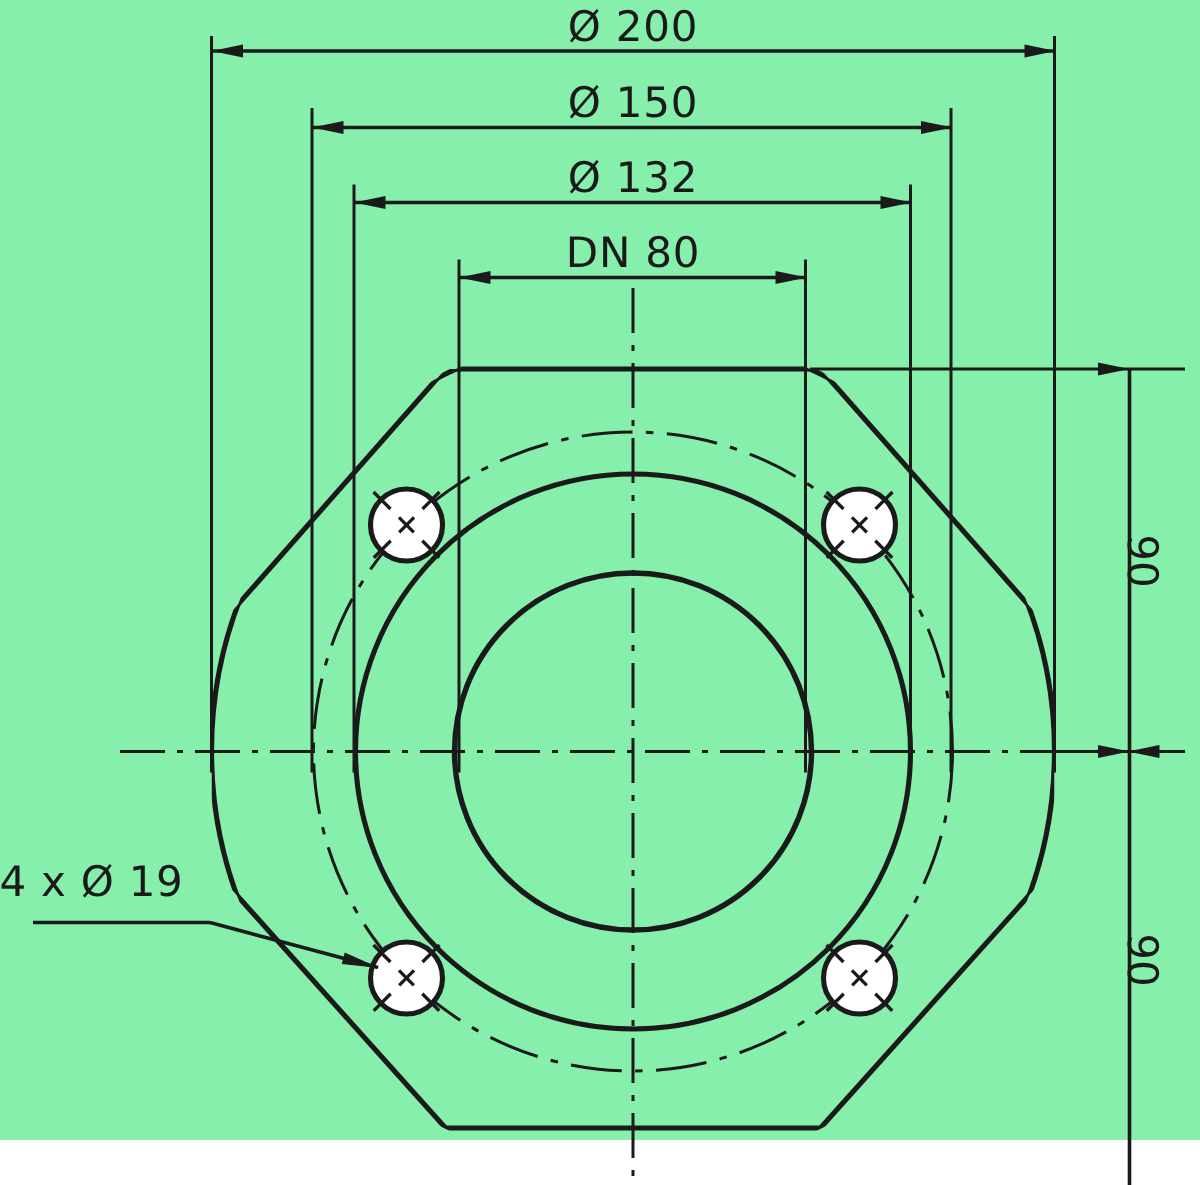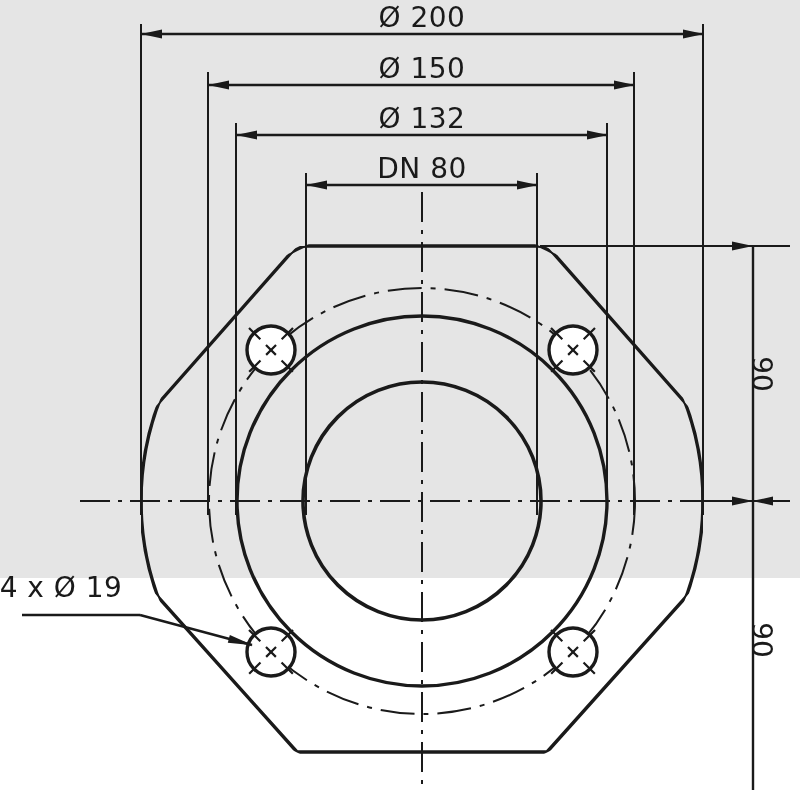--- a/index.html
+++ b/index.html
@@ -2,21 +2,21 @@
 <html><head>
 <meta charset="utf-8">
 <title>Flange Technical Drawing</title>
 <style>
   html,body{margin:0;padding:0;background:#ffffff;}
   body{
     width:800px;height:790px;overflow:hidden;
     font-family:"DejaVu Sans","Liberation Sans",sans-serif;
     color:#1a1a1a;
   }
-  #sheet{position:relative;width:800px;height:578px;background:#e5e5e5;}
+  #sheet{position:relative;width:800px;height:760px;background:#86efac;}
   svg{display:block;}
   .dim-text{
     font-family:"DejaVu Sans","Liberation Sans",sans-serif;
     font-size:28px;
     fill:#1a1a1a;
     text-anchor:middle;
     dominant-baseline:alphabetic;
     letter-spacing:0.5px;
   }
   .dim-text-v{

